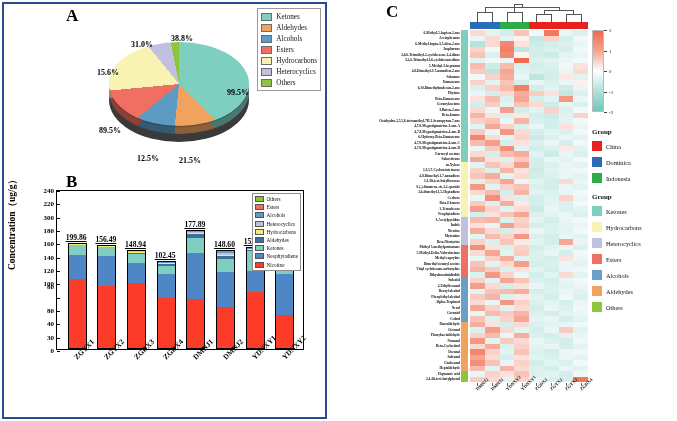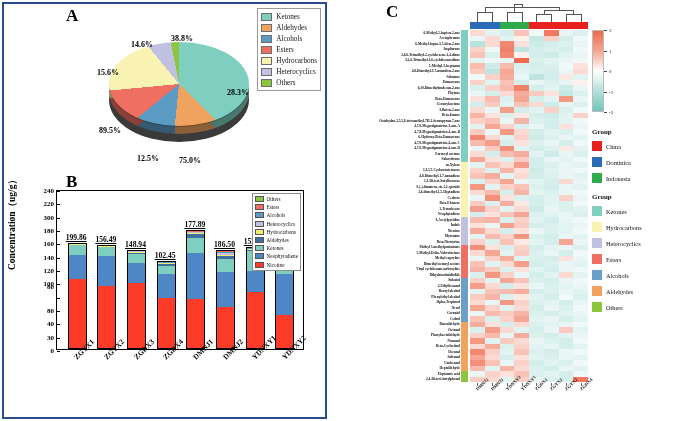--- a/index.html
+++ b/index.html
@@ -163,26 +163,26 @@
           <div class="lbl">Others</div>
         </div>
       </div>
 
     <div class="pie-wrap">
       <div class="pie-base" id="pieBase"></div>
       <div class="pie-side" id="pieSide" style="background: conic-gradient(rgb(73, 120, 111) 0deg, rgb(73, 120, 111) 135deg, rgb(139, 95, 55) 135deg, rgb(139, 95, 55) 185.76deg, rgb(53, 90, 114) 185.76deg, rgb(53, 90, 114) 230.76deg, rgb(139, 65, 57) 230.76deg, rgb(139, 65, 57) 264.6deg, rgb(144, 141, 103) 264.6deg, rgb(144, 141, 103) 320.76deg, rgb(111, 111, 130) 320.76deg, rgb(111, 111, 130) 348.84deg, rgb(81, 115, 37) 348.84deg, rgb(81, 115, 37) 360deg);"></div>
       <div class="pie-top" id="pieTop" style="background: conic-gradient(rgb(126, 207, 192) 0deg, rgb(126, 207, 192) 135deg, rgb(240, 163, 94) 135deg, rgb(240, 163, 94) 185.76deg, rgb(91, 155, 196) 185.76deg, rgb(91, 155, 196) 230.76deg, rgb(239, 112, 98) 230.76deg, rgb(239, 112, 98) 264.6deg, rgb(248, 243, 178) 264.6deg, rgb(248, 243, 178) 320.76deg, rgb(192, 192, 224) 320.76deg, rgb(192, 192, 224) 348.84deg, rgb(140, 198, 63) 348.84deg, rgb(140, 198, 63) 360deg);"></div>
     </div>
     <div id="pieLabels">
-        <div class="pct" style="left: 223px; top: 84px;">28.3%</div>
-        <div class="pct" style="left: 175px; top: 152px;">75.0%</div>
+        <div class="pct" style="left: 223px; top: 84px;">99.5%</div>
+        <div class="pct" style="left: 175px; top: 152px;">21.5%</div>
         <div class="pct" style="left: 133px; top: 150px;">12.5%</div>
         <div class="pct" style="left: 95px; top: 122px;">89.5%</div>
         <div class="pct" style="left: 93px; top: 64px;">15.6%</div>
-        <div class="pct" style="left: 127px; top: 36px;">14.6%</div>
+        <div class="pct" style="left: 127px; top: 36px;">31.0%</div>
         <div class="pct" style="left: 167px; top: 30px;">38.8%</div>
       </div>
   </div>
 
   <div id="panelB">
     <div class="panel-letter" style="left:62px;top:0px;font-size:17px;">B</div>
 
     <div class="ytitle">Concentration（ug/g）</div>
 
     <div id="plotB">
@@ -360,21 +360,21 @@
         <div class="xlab" style="left: 216.5px; top: 183px;">DMNJ2</div>
         <div class="xlab" style="left: 246.167px; top: 183px;">YDNXY1</div>
         <div class="xlab" style="left: 275.833px; top: 183px;">YDNXY2</div>
       </div>
     <div id="bTotals">
         <div class="bar-total" style="left: 72.1667px; top: 60.5867px;">199.86</div>
         <div class="bar-total" style="left: 101.833px; top: 62.6733px;">156.49</div>
         <div class="bar-total" style="left: 131.5px; top: 67.7067px;">148.94</div>
         <div class="bar-total" style="left: 161.167px; top: 79.0933px;">102.45</div>
         <div class="bar-total" style="left: 190.833px; top: 48.4067px;">177.89</div>
-        <div class="bar-total" style="left: 220.5px; top: 67.9333px;">186.50</div>
+        <div class="bar-total" style="left: 220.5px; top: 67.9333px;">148.60</div>
         <div class="bar-total" style="left: 250.167px; top: 64.5667px;">153.65</div>
         <div class="bar-total" style="left: 279.833px; top: 65.98px;">151.53</div>
       </div>
   </div>
 
   <div id="panelC">
     <div class="panel-letter" style="left:56px;top:2px;font-size:17px;">C</div>
 
     <div id="dendro" style="width: 118px; height: 18px;">
         <div class="dl" style="left: 7.375px; top: 8px; width: 0.7px; height: 10px;"></div>

